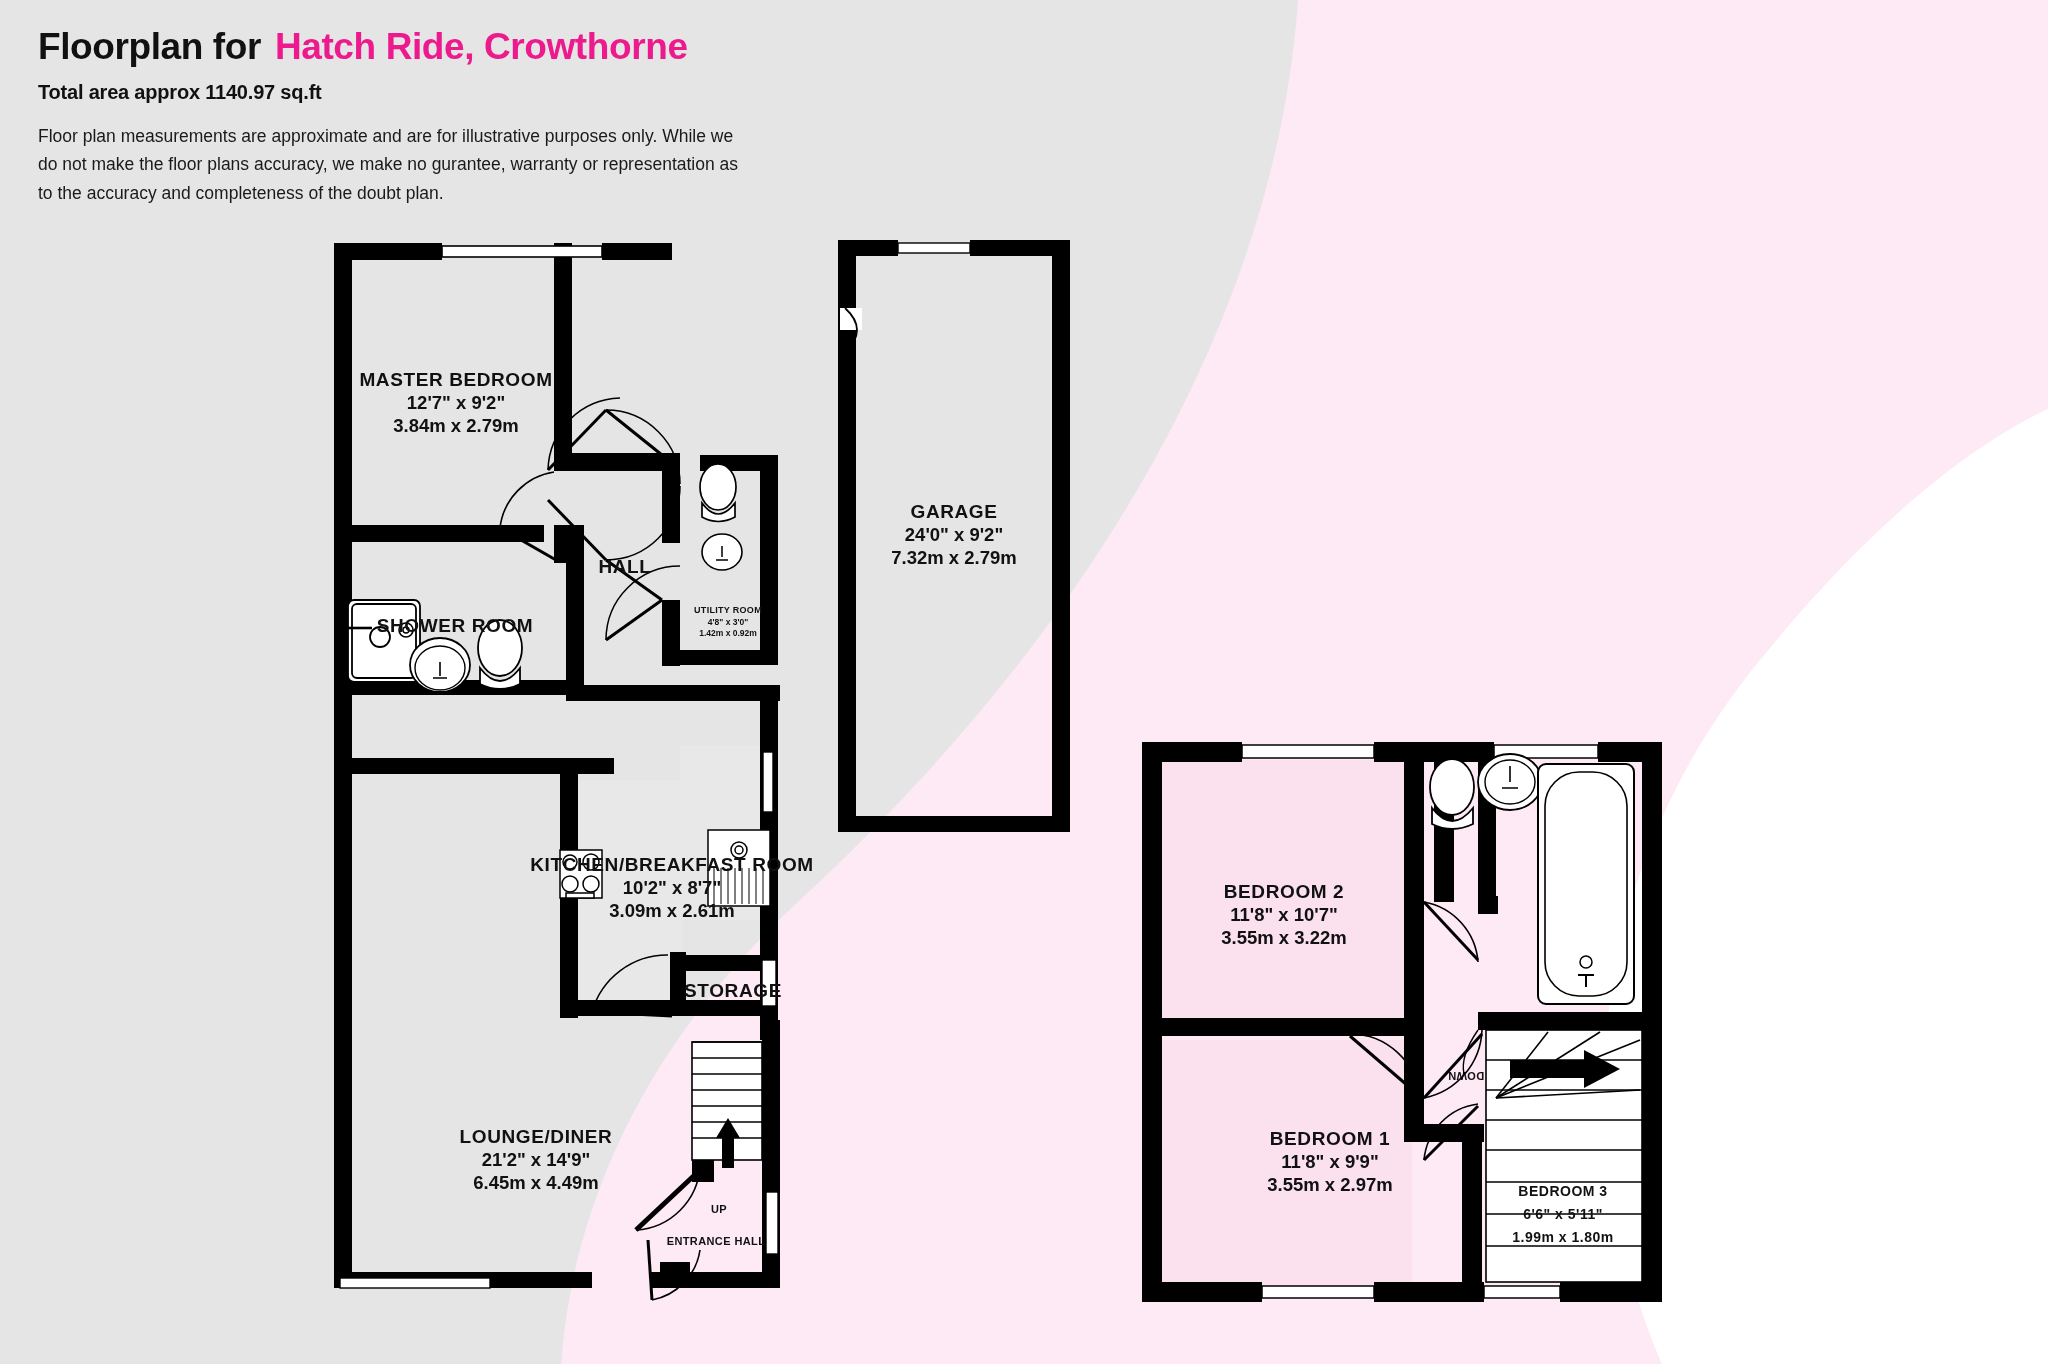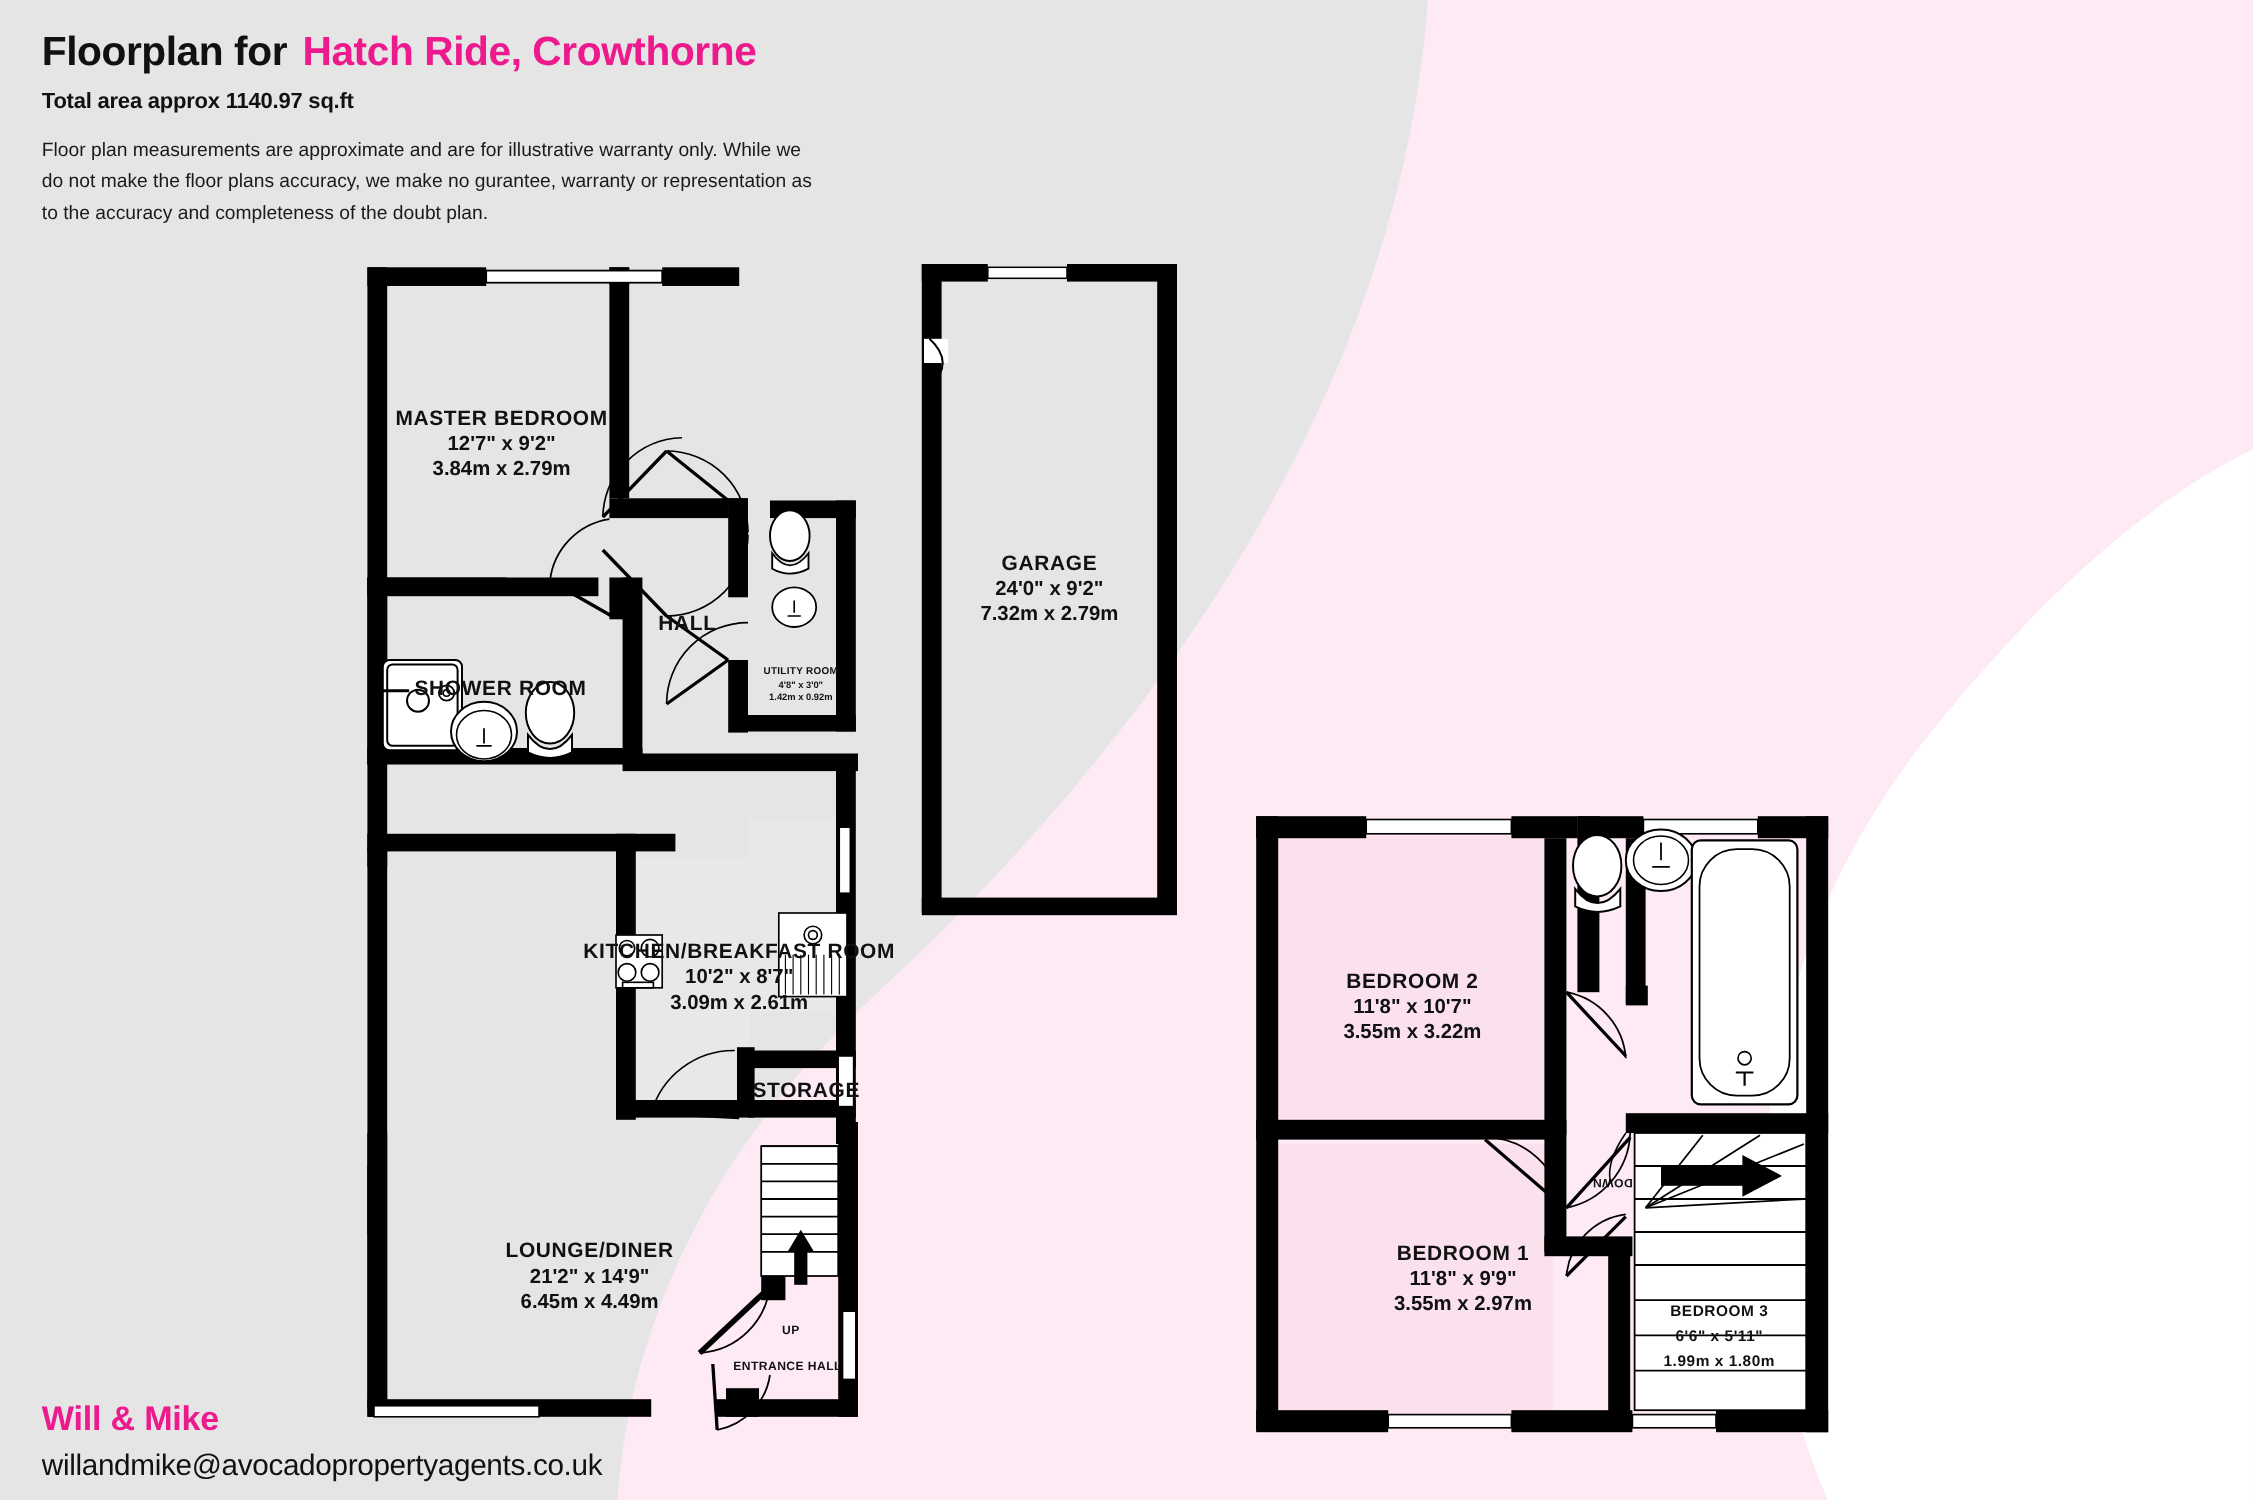--- a/index.html
+++ b/index.html
@@ -48,30 +48,26 @@
     <path d="M1300,-40 C1290,330 1060,660 800,900 C620,1066 560,1250 560,1404 L2088,1404 L2088,-40 Z" fill="#fdeaf4"></path>
     <path d="M1680,1404 C1560,1160 1580,880 1760,660 C1900,488 2010,420 2088,392 L2088,1404 Z" fill="#ffffff"></path>
   </svg>
 
   <div class="header">
     <div class="title-line">
       <span>Floorplan for</span><span class="title-addr">Hatch Ride, Crowthorne</span>
     </div>
     <div class="subtitle">Total area approx  1140.97 sq.ft</div>
     <div class="disclaimer">
-      <div>Floor plan measurements are approximate and are for illustrative warranty only. While we</div>
+      <div>Floor plan measurements are approximate and are for illustrative purposes only. While we</div>
       <div>do not make the floor plans accuracy, we make no gurantee, warranty or representation as</div>
       <div>to the accuracy and completeness of the doubt plan.</div>
     </div>
   </div>
 
-  <div class="footer">
-    <div class="footer-name">Will &amp; Mike</div>
-    <div class="footer-mail">willandmike@avocadopropertyagents.co.uk</div>
-  </div>
 
   <svg id="plan" viewBox="0 0 2048 1364">
 
     <g>
 
       <g>
 
         <rect x="562" y="780" width="120" height="235" fill="#e8e8e8"></rect>
         <rect x="680" y="745" width="98" height="175" fill="#e8e8e8"></rect>
       </g>

